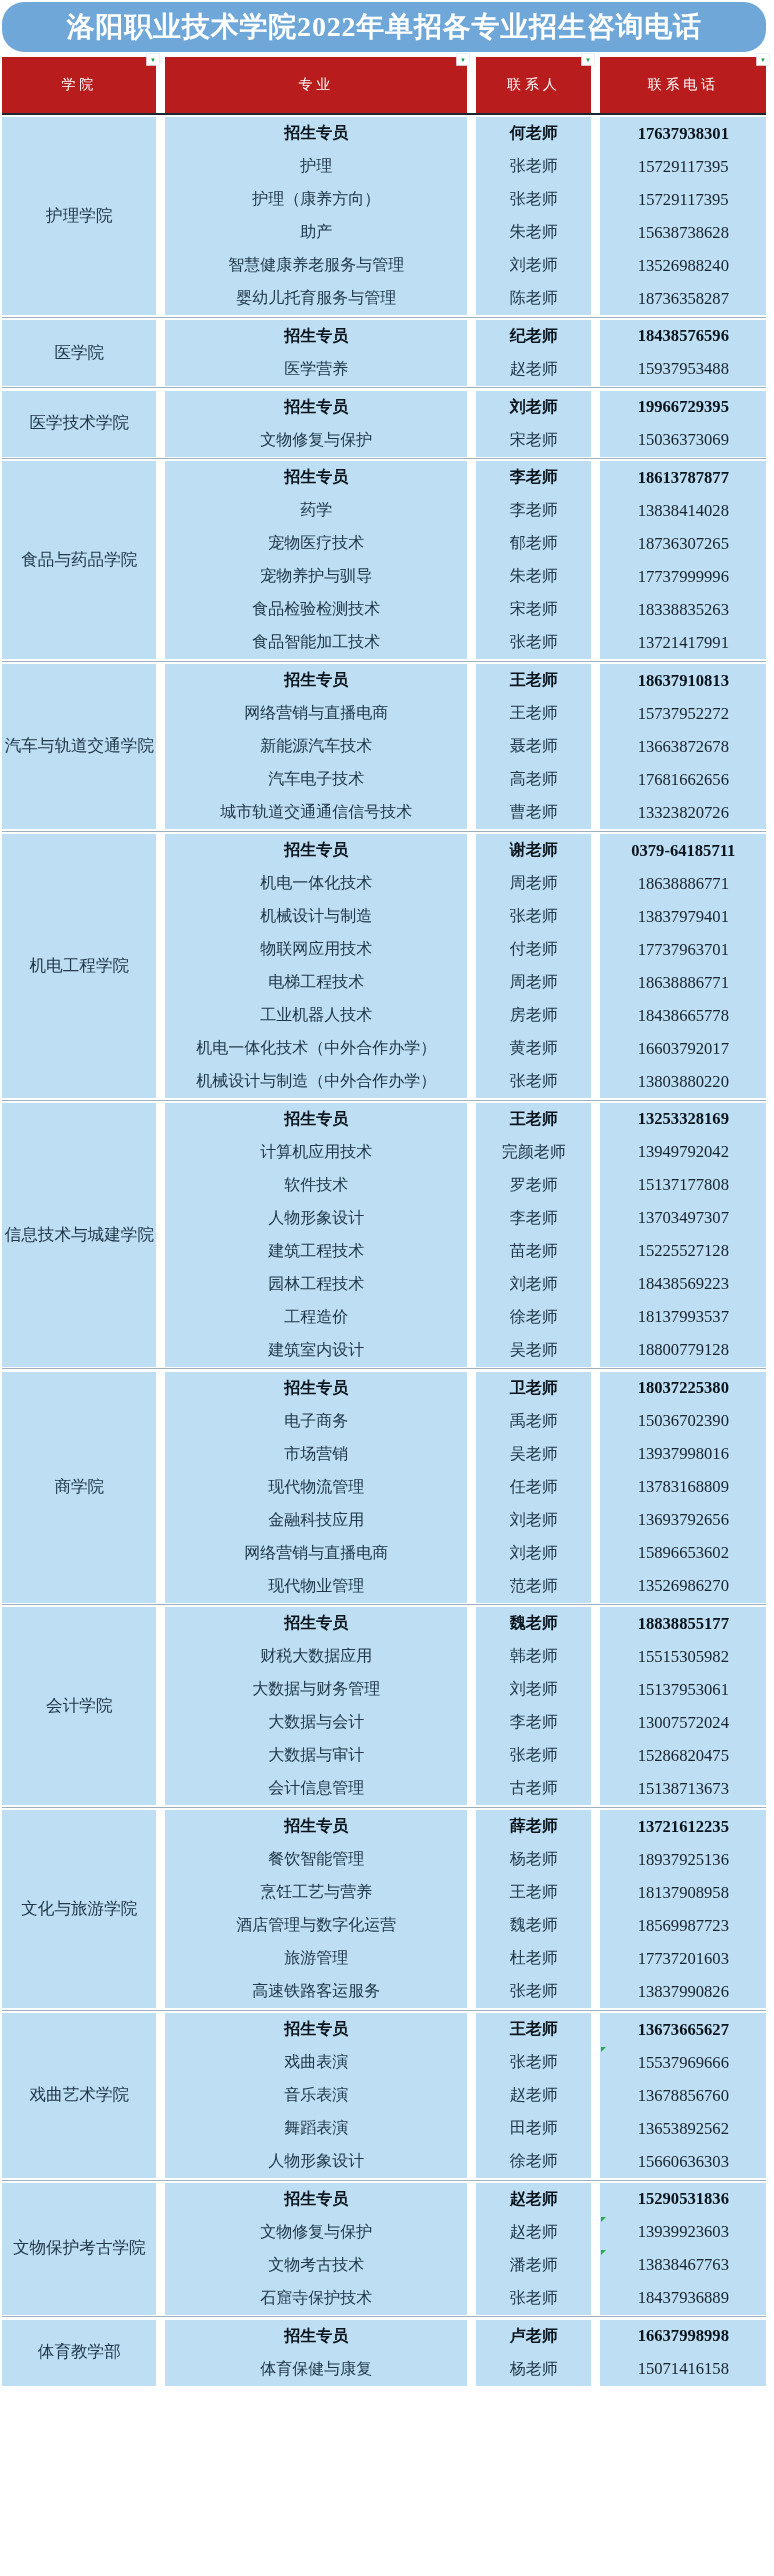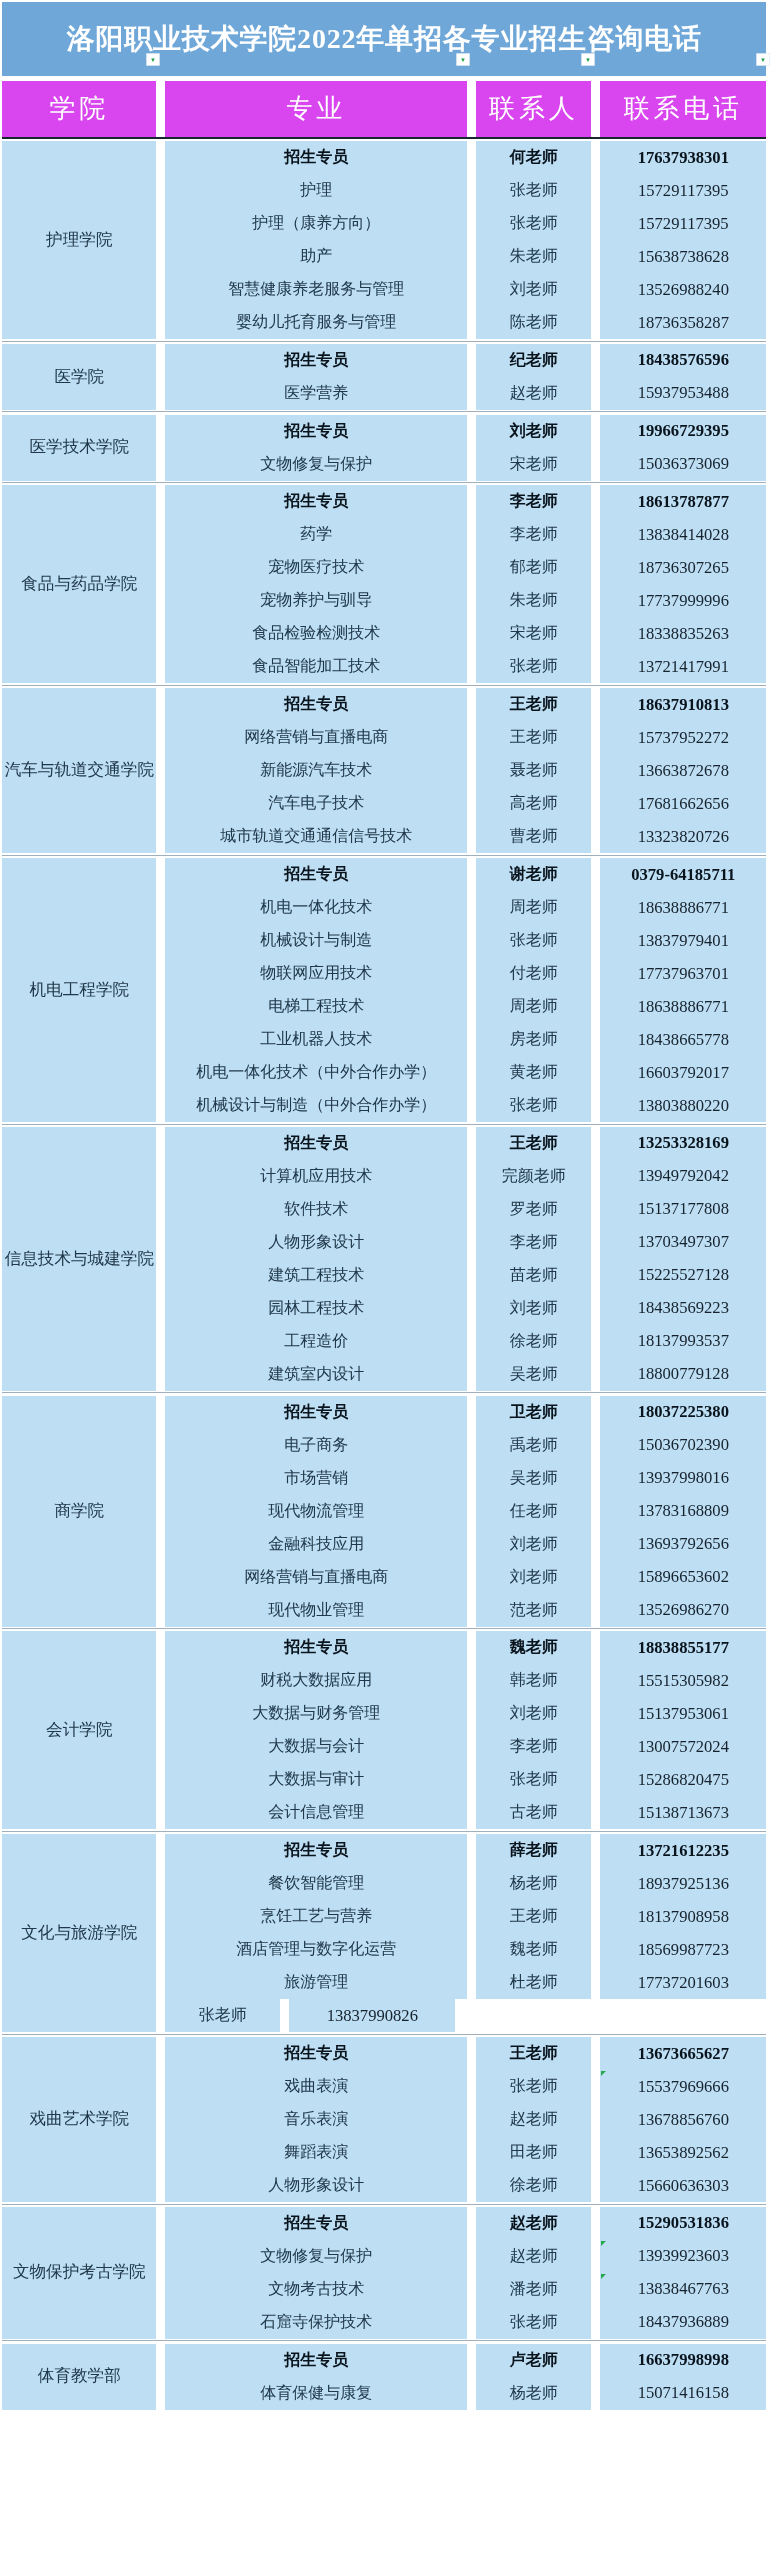--- a/index.html
+++ b/index.html
@@ -3,29 +3,29 @@
 <meta charset="utf-8">
 <style>
   html,body{margin:0;padding:0;}
   body{
     width:775px;height:2576px;background:#ffffff;position:relative;
     font-family:"Liberation Serif","DejaVu Serif",serif;
     -webkit-font-smoothing:antialiased;
   }
   .wrap{position:absolute;left:2.3px;top:2.3px;width:764px;}
   .title{
-    height:74px;background:#6FA8D8;color:#ffffff;
+    height:50px;background:#6FA8D8;color:#ffffff;
     display:flex;align-items:center;justify-content:center;
-    font-size:28px;font-weight:700;letter-spacing:0.8px;
+    font-size:28px;font-weight:700;letter-spacing:0.8px;border-radius:22px;
   }
   .header{display:flex;gap:9px;margin-top:4.5px;border-bottom:2.3px solid #1c2630;}
   .header .hcell{
-    background:#d946ef;color:#ffffff;height:56px;
+    background:#b91c1c;color:#ffffff;height:56px;
     display:flex;align-items:center;justify-content:center;
-    font-size:26px;letter-spacing:3.8px;
+    font-size:14px;letter-spacing:3.8px;
   }
   .c-college{width:154px;flex:0 0 auto;}
   .c-major{flex:1 1 auto;}
   .c-contact{width:115px;flex:0 0 auto;}
   .c-phone{width:166px;flex:0 0 auto;}
   .tbody{margin-top:2.3px;}
   .group{display:flex;gap:9px;}
   .group + .group{border-top:0.8px solid #9FB0BC;margin-top:1.5px;padding-top:2.3px;}
   .college{
     width:154px;flex:0 0 auto;background:#BDDEF3;color:#20384a;
@@ -396,20 +396,21 @@
             <div class="cell major c-major">酒店管理与数字化运营</div>
             <div class="cell contact c-contact">魏老师</div>
             <div class="cell phone c-phone">18569987723</div>
           </div>
           <div class="row">
             <div class="cell major c-major">旅游管理</div>
             <div class="cell contact c-contact">杜老师</div>
             <div class="cell phone c-phone">17737201603</div>
           </div>
           <div class="row">
+            <div class="cell major c-major">高速铁路客运服务</div>
             <div class="cell contact c-contact">张老师</div>
             <div class="cell phone c-phone">13837990826</div>
           </div>
         </div>
       </div>
       <div class="group">
         <div class="college c-college">戏曲艺术学院</div>
         <div class="rows">
           <div class="row bold">
             <div class="cell major c-major">招生专员</div>

